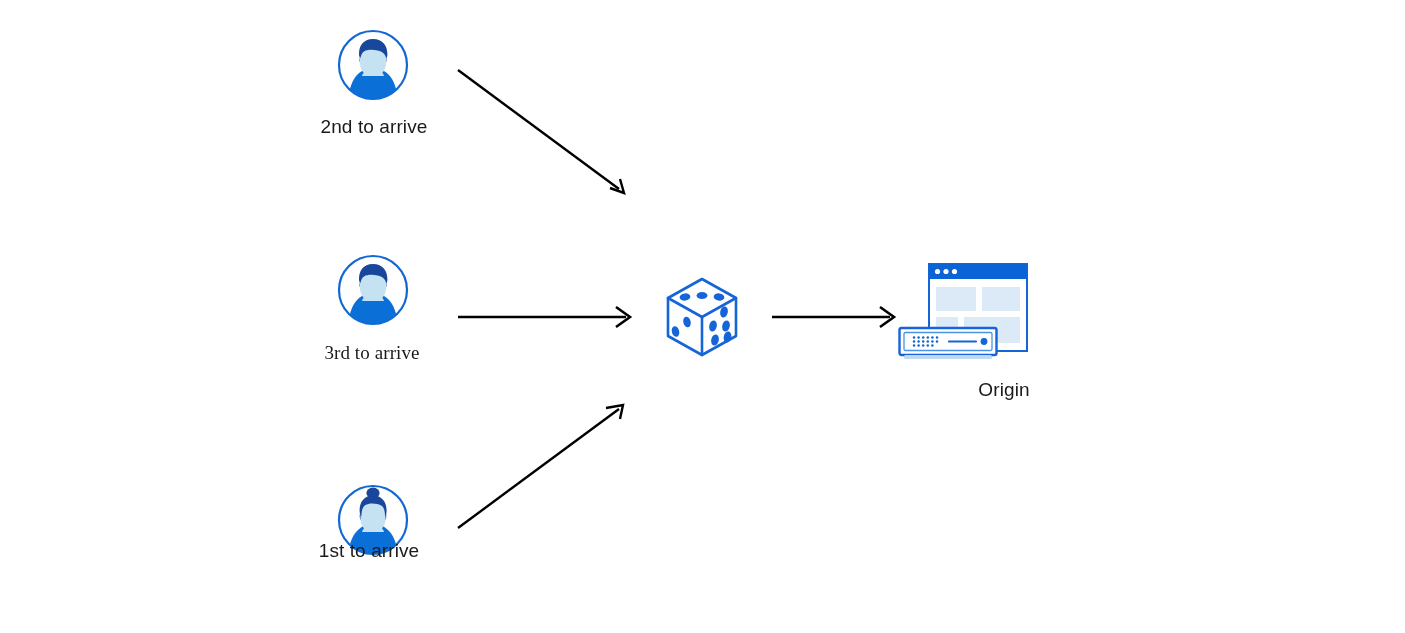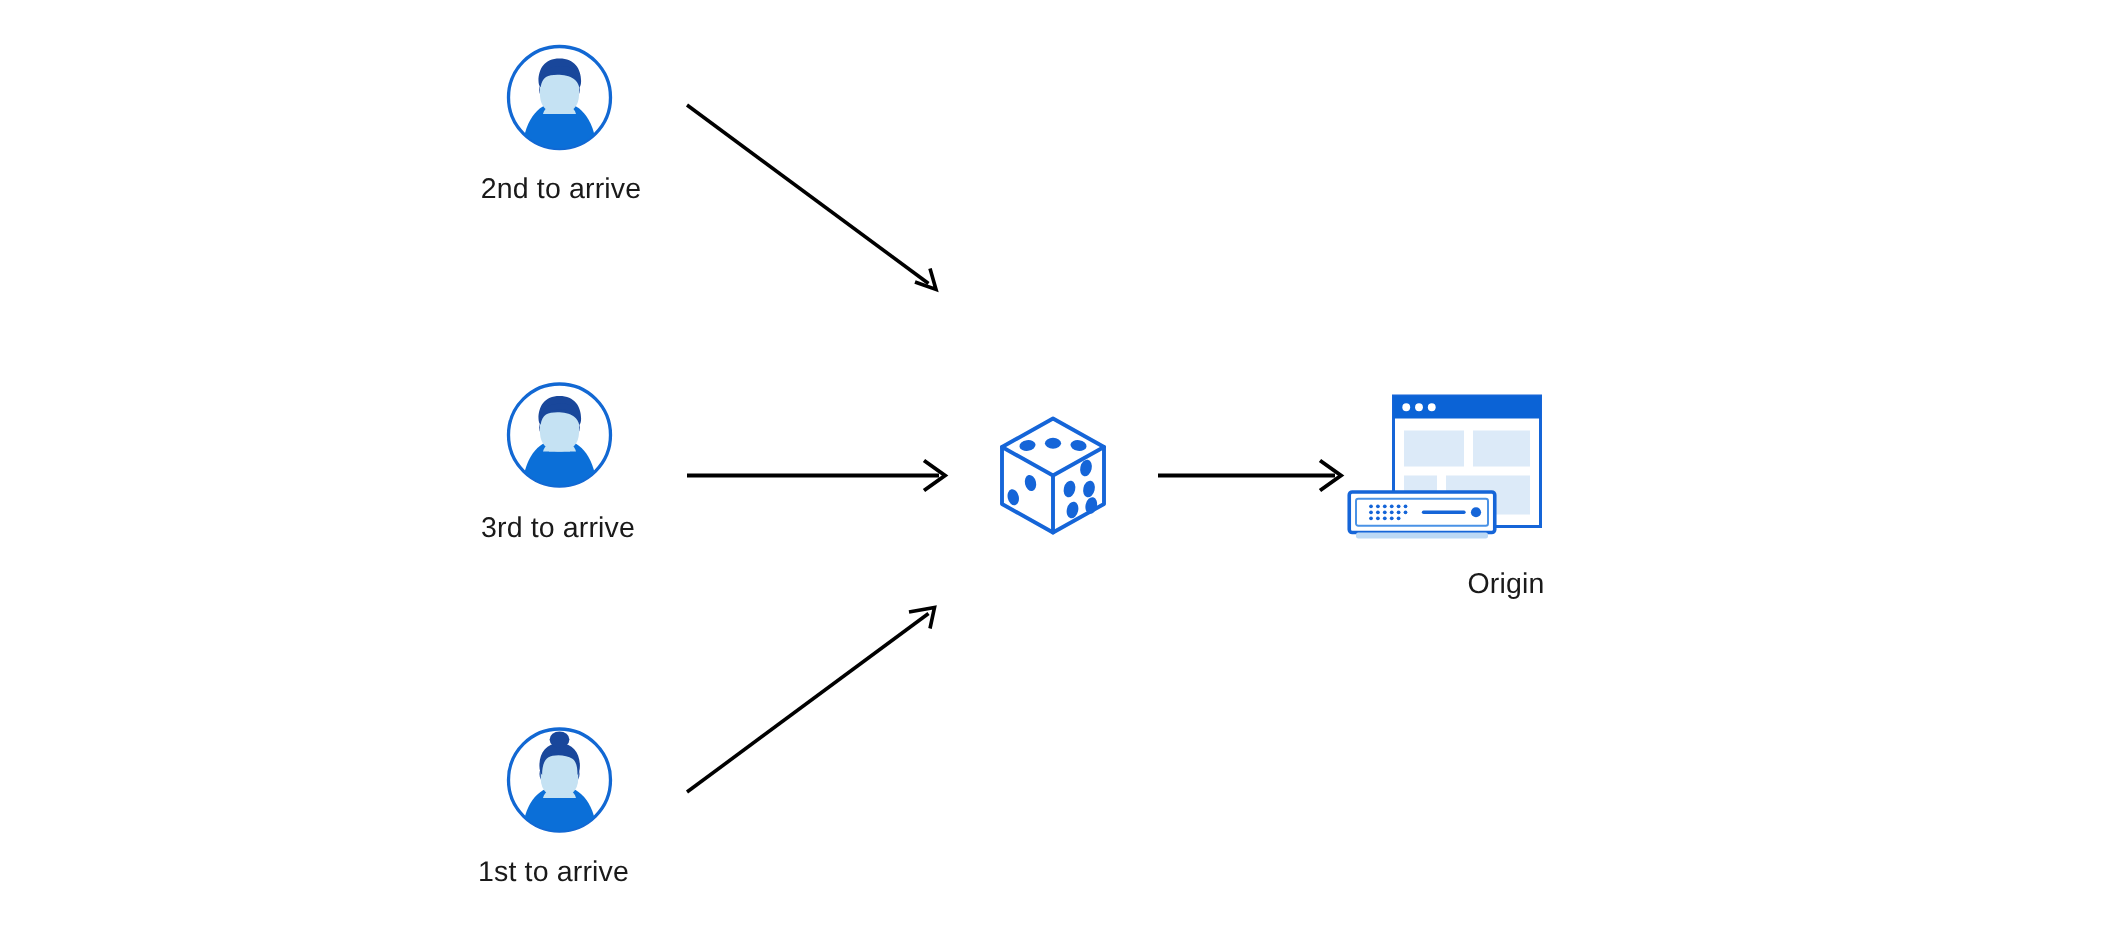--- a/index.html
+++ b/index.html
@@ -120,21 +120,21 @@
           <path d="M30 36 L44 36 L44 48 L30 48 Z" fill="#c5e2f3"></path>
           <path d="M37 41 C31 41 27 44 26 48 L48 48 C47 44 43 41 37 41 Z" fill="#c5e2f3"></path>
           <ellipse cx="27.5" cy="32" rx="3.3" ry="5" fill="#c5e2f3" stroke="#19479b" stroke-width="1.4"></ellipse>
           <ellipse cx="46.5" cy="32" rx="3.3" ry="5" fill="#c5e2f3" stroke="#19479b" stroke-width="1.4"></ellipse>
           <path d="M37 13 C28 13 24 20 24 28 L24 35 C24 44 30 48 37 48 C44 48 50 44 50 35 L50 28 C50 20 46 13 37 13 Z" fill="#c5e2f3"></path>
           <path d="M37 11 C27 11 23 18 23 26 C23 28 23.6 29.6 24.4 30.2 C25 27 26 24.6 28 23.4 C32 21 42 21.4 46.6 24.6 C48.6 26 49.6 28 50.2 30.4 C51 29.6 51.4 28 51.4 26 C51.4 18 47 11 37 11 Z" fill="#19479b"></path>
           <path d="M24 27 C27 22 32 20 38 20 C44 20 48 22.6 50.4 27 C50.4 24 49 19.6 45.6 17.6 C41.6 15.2 32.6 15.4 28.4 18.4 C25.6 20.4 24 23.6 24 27 Z" fill="#19479b"></path>
         </g>
       </svg>
     </div>
-    <div class="node-label" style="left:312px; top:341px; width:120px;">3rd to arrive</div>
+    <div class="node-label" style="left:312px; top:341px; width:120px;font-family:Liberation Serif, serif;">3rd to arrive</div>
   </div>
 
   <div class="node">
     <div class="avatar-wrap" style="left:336px; top:483px;">
       <svg width="74" height="74" viewBox="0 0 74 74" xmlns="http://www.w3.org/2000/svg">
         <defs>
           <clipPath id="clipC">
               <circle cx="37" cy="37" r="34"></circle>
             </clipPath>
         </defs>
@@ -144,21 +144,21 @@
           <path d="M30 37 L44 37 L44 49 L30 49 Z" fill="#c5e2f3"></path>
           <path d="M37 42 C31 42 27 45 26 49 L48 49 C47 45 43 42 37 42 Z" fill="#c5e2f3"></path>
           <ellipse cx="27.5" cy="33" rx="3.2" ry="5" fill="#c5e2f3" stroke="#19479b" stroke-width="1.3"></ellipse>
           <ellipse cx="46.5" cy="33" rx="3.2" ry="5" fill="#c5e2f3" stroke="#19479b" stroke-width="1.3"></ellipse>
           <path d="M37 15 C28.5 15 24.5 21.5 24.5 29 L24.5 36 C24.5 44.5 30.5 49 37 49 C43.5 49 49.5 44.5 49.5 36 L49.5 29 C49.5 21.5 45.5 15 37 15 Z" fill="#c5e2f3"></path>
           <path d="M37 12.5 C28 12.5 23.6 19 23.6 27.5 C23.6 30.5 24.4 32.6 25.4 33.6 C25.4 28.6 26.4 24 29.4 22 C33 19.6 41.6 20 45.6 22.8 C48.4 24.8 49 29 49 33.6 C50 32.4 50.6 30.4 50.6 27.5 C50.6 19 46 12.5 37 12.5 Z" fill="#19479b"></path>
           <ellipse cx="37" cy="10" rx="6.6" ry="5.4" fill="#19479b"></ellipse>
         </g>
       </svg>
     </div>
-    <div class="node-label" style="left:309px; top:570px; width:120px;text-align:center;">1st to arrive</div>
+    <div class="node-label" style="left:309px; top:539px; width:120px;text-align:center;">1st to arrive</div>
   </div>
 
   <div class="node">
     <div class="dice-wrap" style="left:660px; top:274px;">
       <svg width="84" height="84" viewBox="0 0 84 84" xmlns="http://www.w3.org/2000/svg">
         <g fill="none" stroke="#1565d8" stroke-width="2.6" stroke-linejoin="round" stroke-linecap="round">
           <path d="M42 5 L76 24 L76 62 L42 81 L8 62 L8 24 Z"></path>
           <path d="M8 24 L42 43 L76 24"></path>
           <path d="M42 43 L42 81"></path>
         </g>

